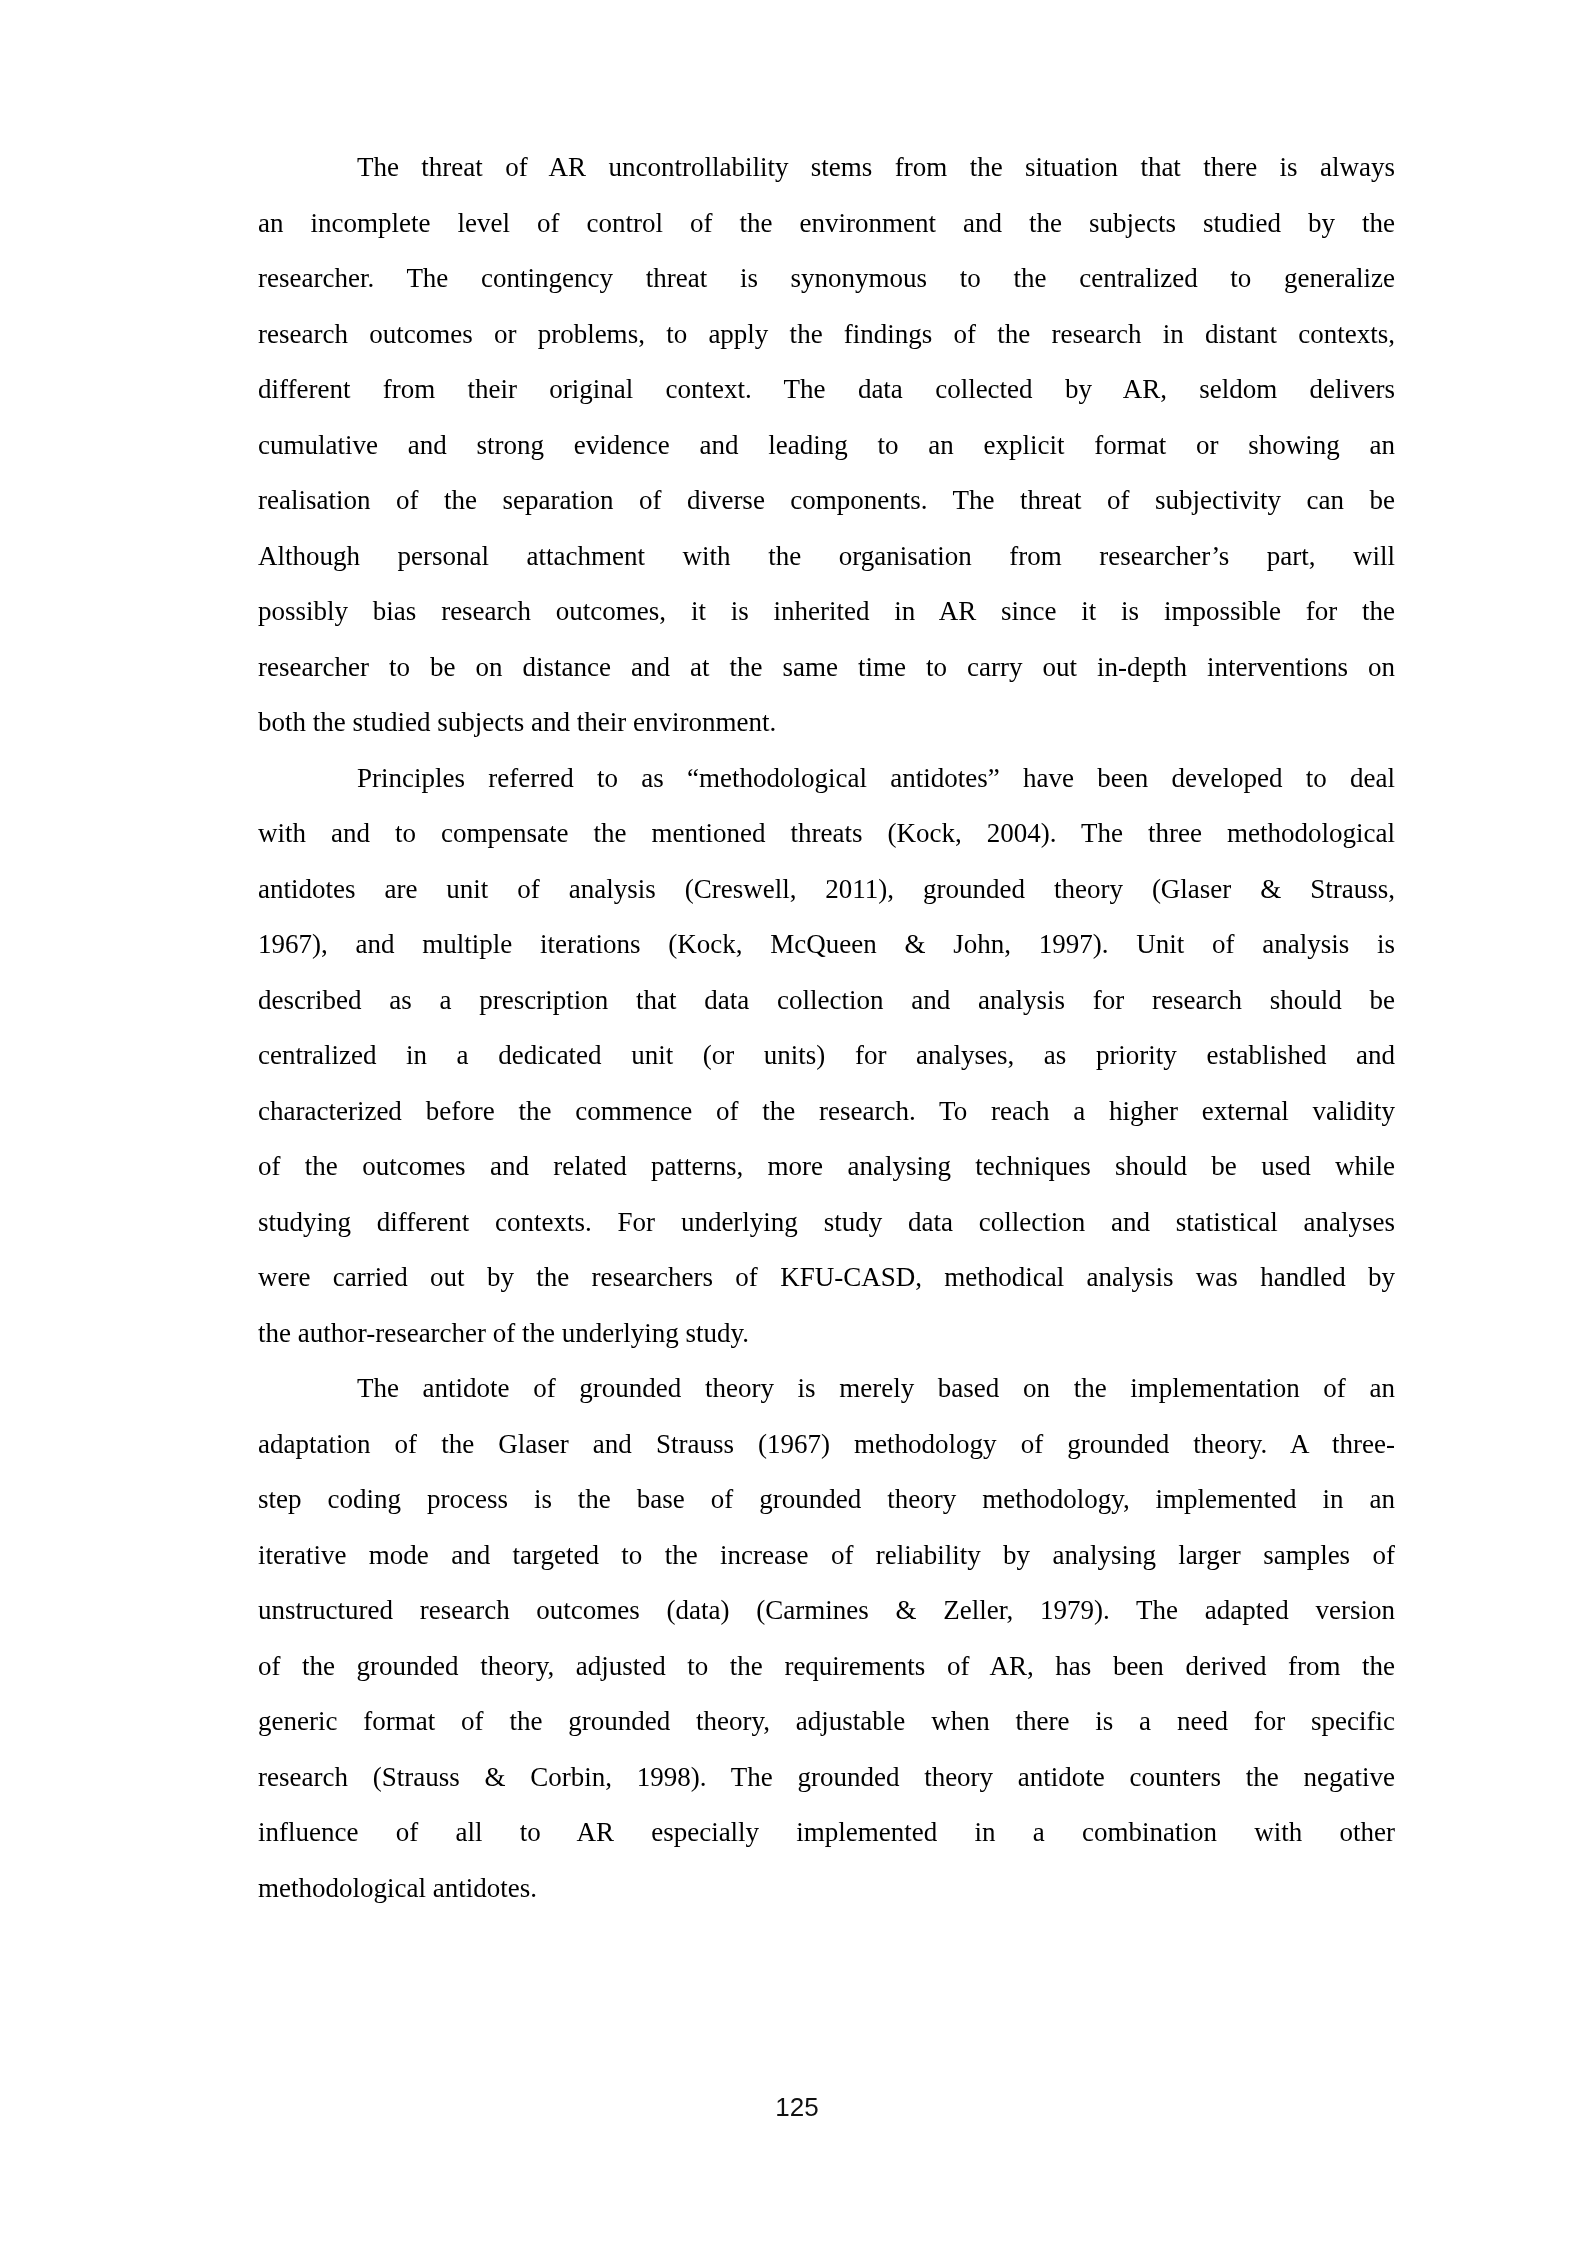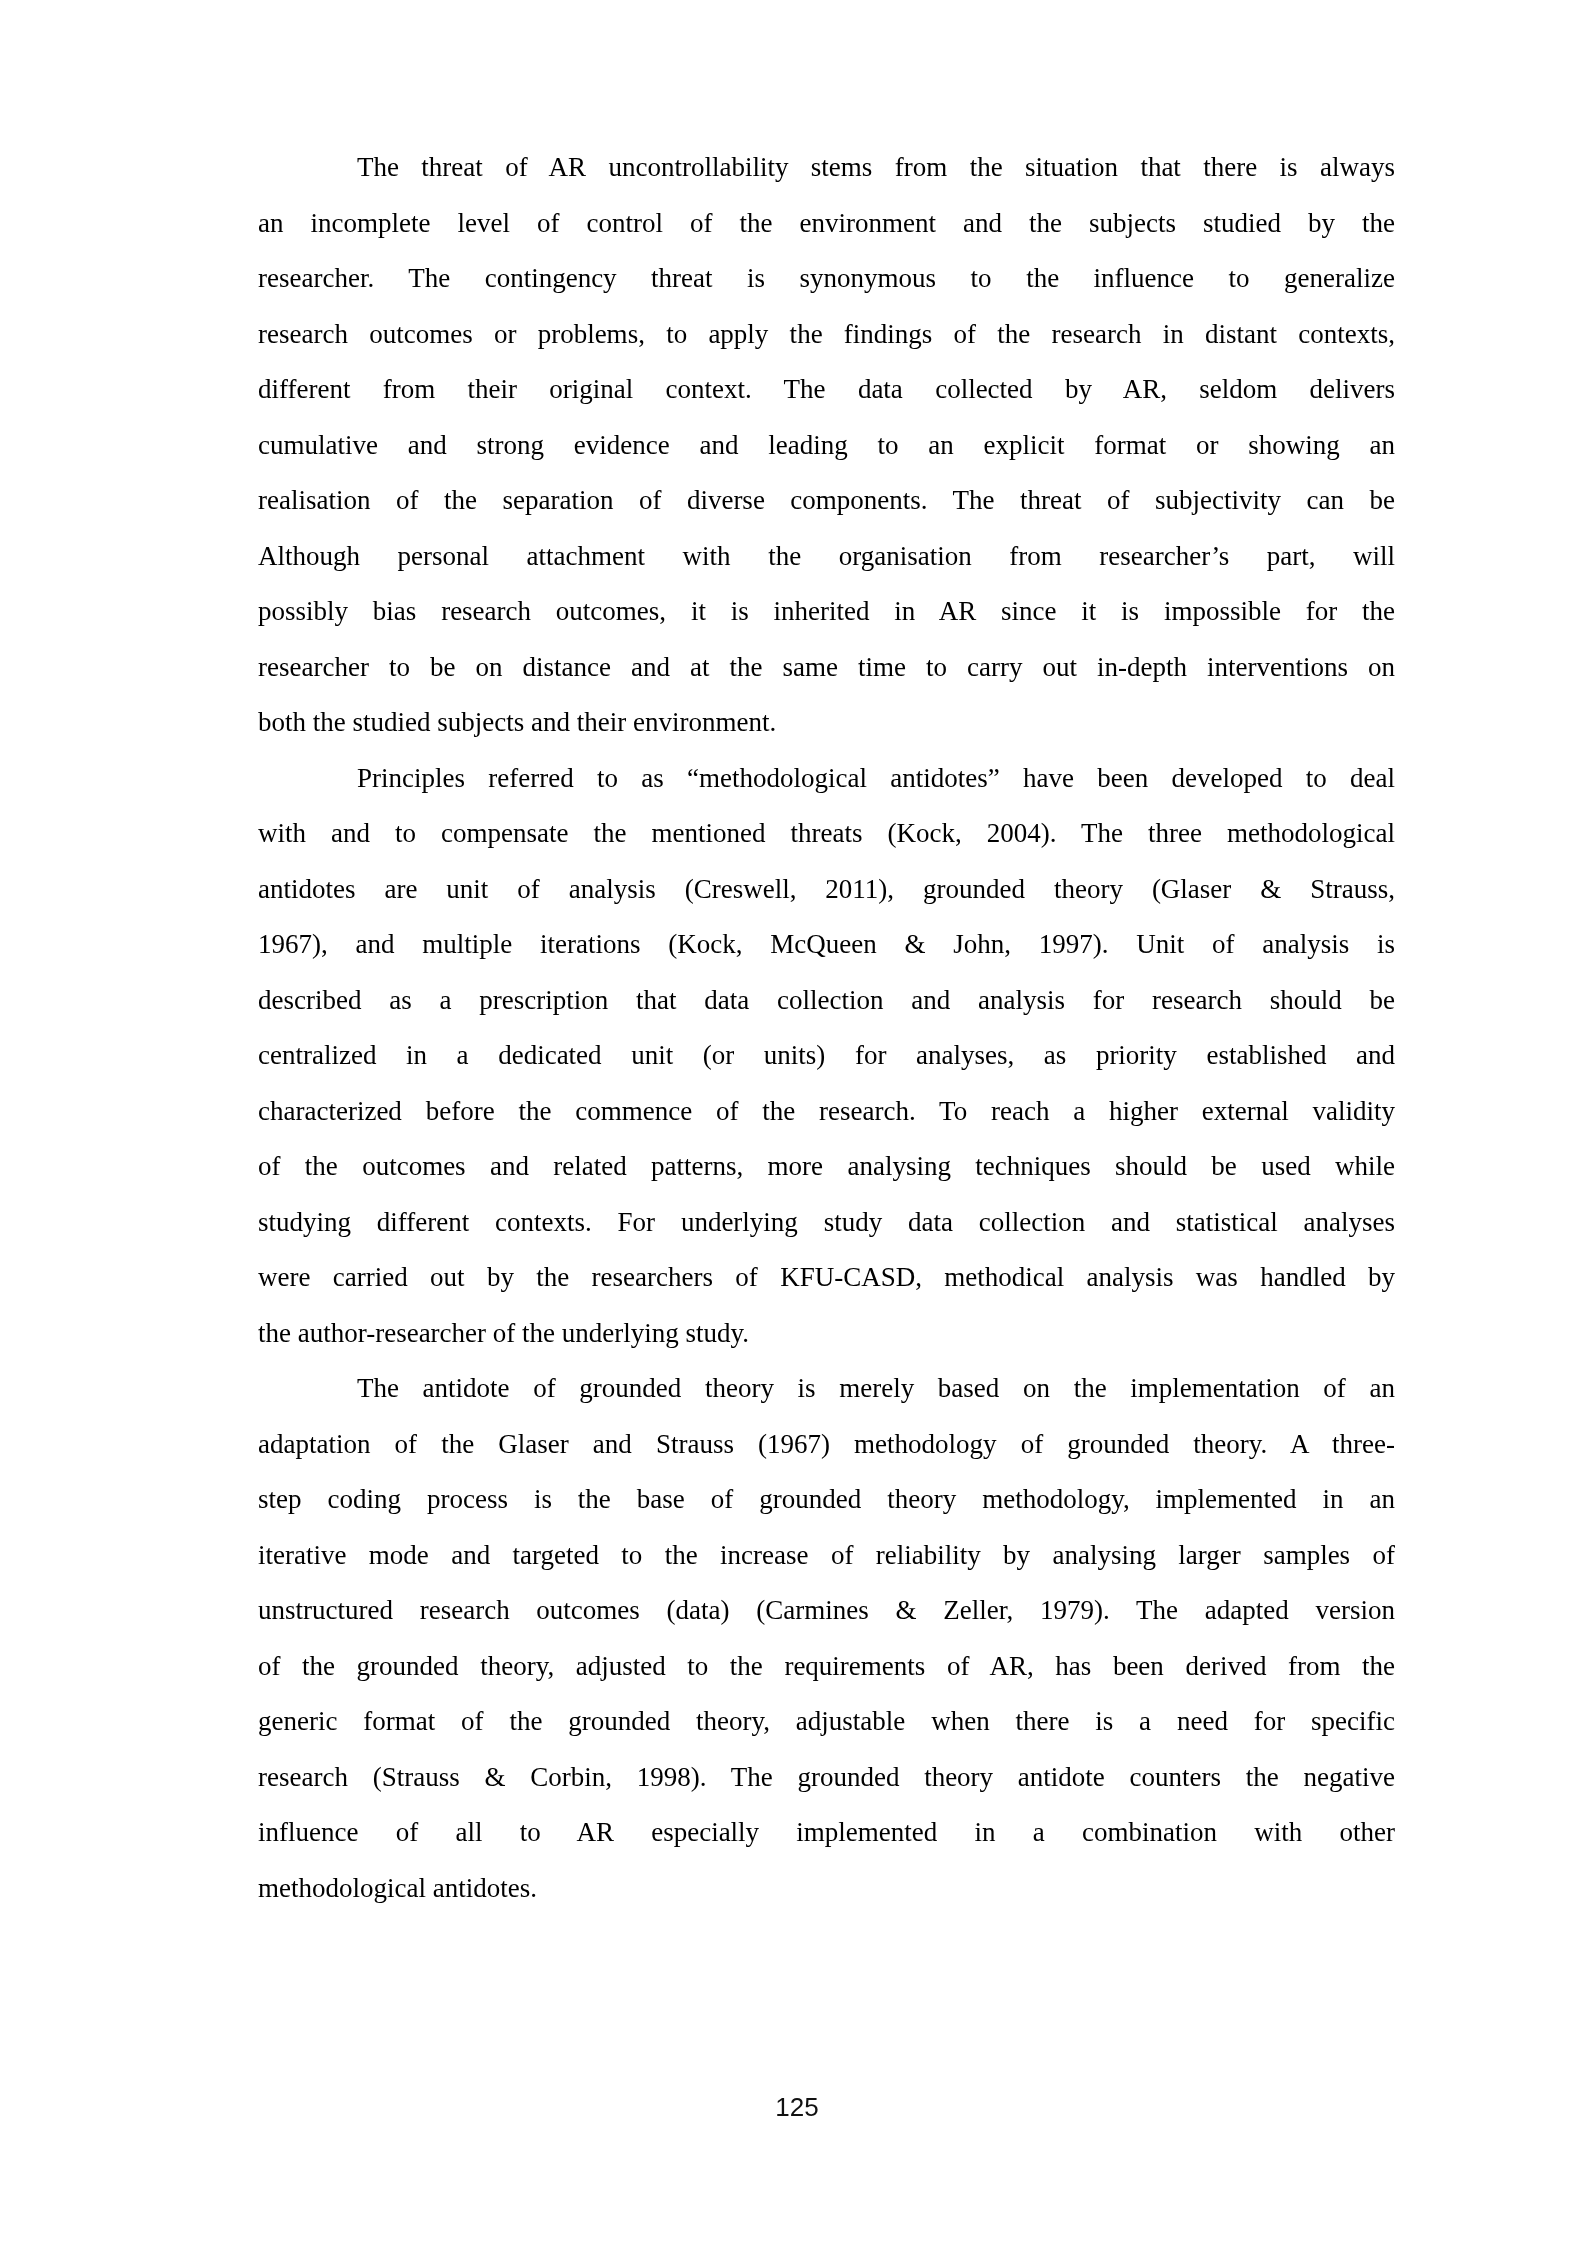--- a/index.html
+++ b/index.html
@@ -66,21 +66,21 @@
   </style>
 </head>
 <body>
 
 <div class="page">
   <div class="text-block">
 
     <div class="paragraph">
       <span class="line indent">The threat of AR uncontrollability stems from the situation that there is always</span>
       <span class="line">an incomplete level of control of the environment and the subjects studied by the</span>
-      <span class="line">researcher. The contingency threat is synonymous to the influence to generalize</span>
+      <span class="line">researcher. The contingency threat is synonymous to the centralized to generalize</span>
       <span class="line">research outcomes or problems, to apply the findings of the research in distant contexts,</span>
       <span class="line">different from their original context. The data collected by AR, seldom delivers</span>
       <span class="line">cumulative and strong evidence and leading to an explicit format or showing an</span>
       <span class="line">realisation of the separation of diverse components. The threat of subjectivity can be</span>
       <span class="line">Although personal attachment with the organisation from researcher’s part, will</span>
       <span class="line">possibly bias research outcomes, it is inherited in AR since it is impossible for the</span>
       <span class="line">researcher to be on distance and at the same time to carry out in-depth interventions on</span>
       <span class="line last">both the studied subjects and their environment.</span>
     </div>
 

